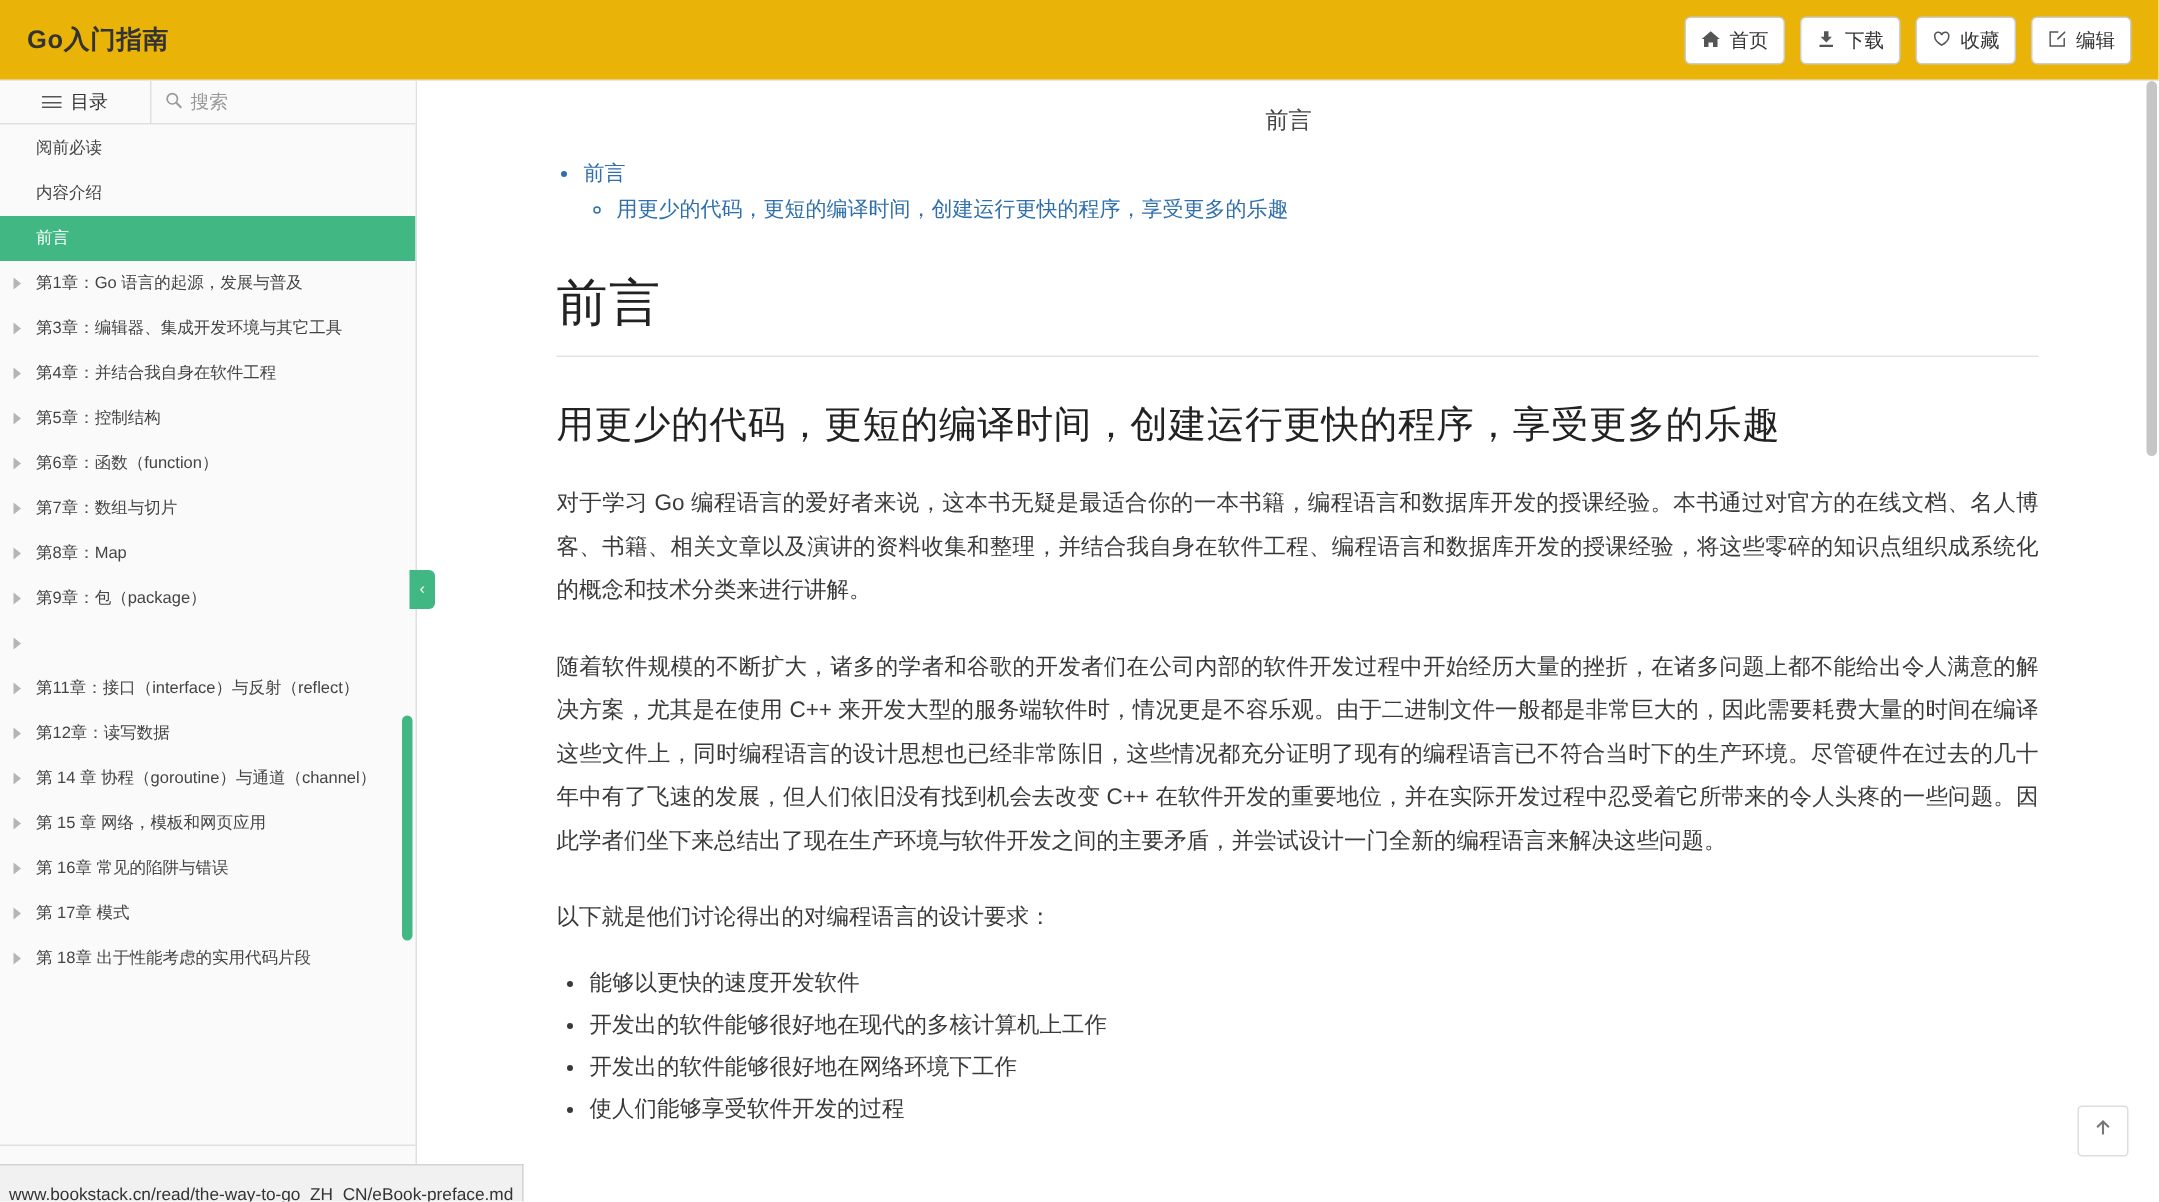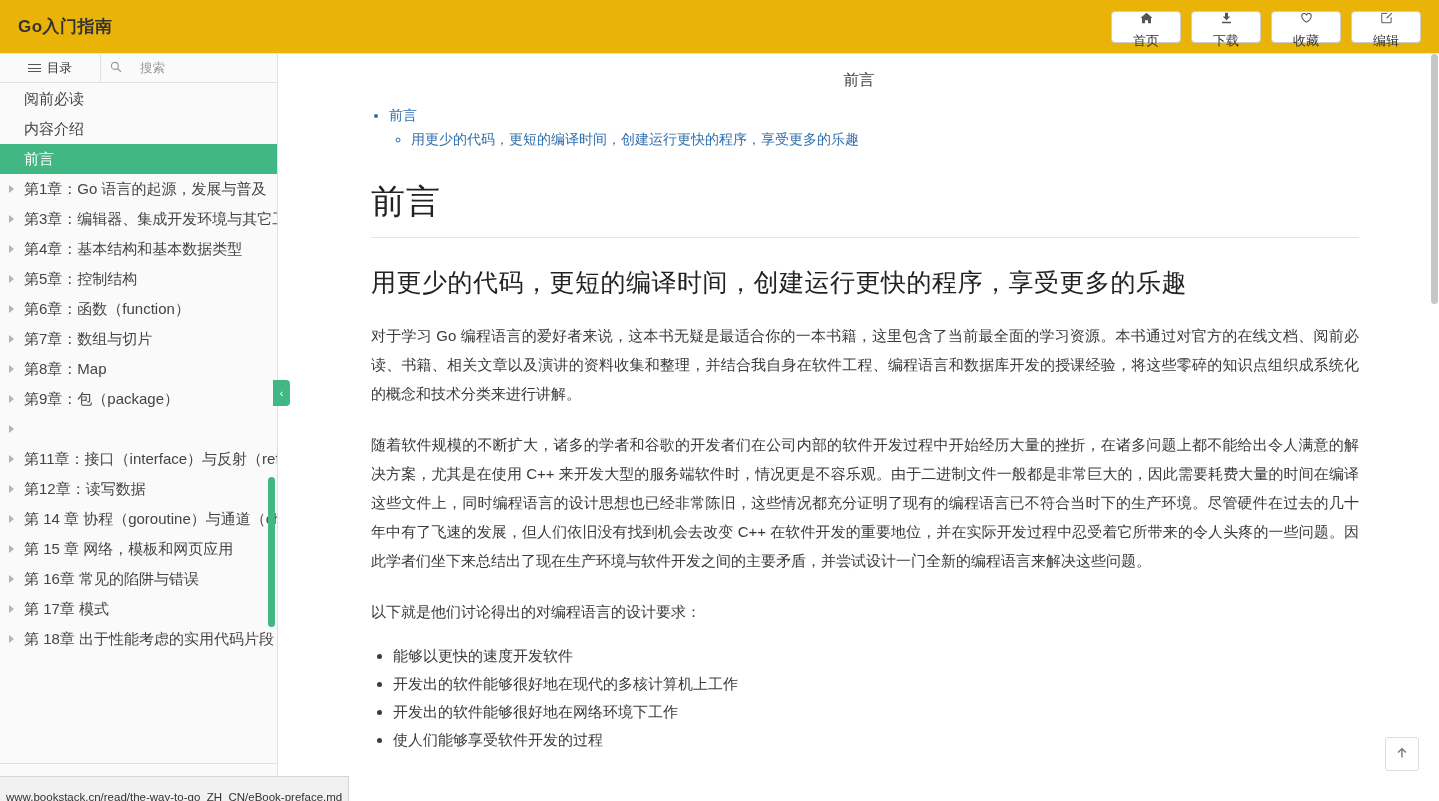--- a/index.html
+++ b/index.html
@@ -22,26 +22,25 @@
   }
   .book-title {
     font-size: 17px; font-weight: bold; color: #333;
     letter-spacing: .5px;
   }
   .topbar-actions {
     margin-left: auto; display: flex; align-items: center; gap: 10px;
   }
   .btn {
     display: inline-flex; align-items: center; gap: 6px;
-    height: 32px; padding: 0 21px;
+    height: 32px; padding: 0 10px;
     border: 1px solid #ccc; border-radius: 4px;
     background: #fff; color: #333;
     font-size: 13px; cursor: pointer;
     white-space: nowrap;
-    flex-direction: column;
   }
   .btn .gl { font-size: 12px; color: #555; line-height: 1; }
 
   
   .sidebar {
     position: absolute; top: 54px; left: 0;
     width: 278px; bottom: 0;
     background: #fafafa;
     border-right: 1px solid #e0e0e0;
     display: flex; flex-direction: column;
@@ -57,39 +56,39 @@
     display: flex; align-items: center; gap: 6px;
     padding: 0 28px; font-size: 12.5px; color: #333;
     border-right: 1px solid #e0e0e0;
     cursor: pointer; white-space: nowrap;
   }
   .hamburger { display: inline-block; width: 13px; }
   .hamburger i {
     display: block; height: 1px; background: #555; margin: 2.5px 0;
   }
   .sb-search {
-    flex: 1; display: flex; align-items: center; gap: 16px;
+    flex: 1; display: flex; align-items: center; gap: 3px;
     padding: 0 9px; color: #999; font-size: 12.5px; justify-content: space-between;
   }
   .sb-search svg { flex: 0 0 auto; }
   .sb-search input {
     border: 0; background: transparent; outline: none;
     font-size: 12.5px; color: #555; width: 100%;
     font-family: "Liberation Sans", sans-serif;
   }
   .sb-search input::placeholder { color: #999; }
 
   .toc-list {
     flex: 1 1 auto; overflow: hidden; position: relative;
     padding-top: 1px;
   }
   .toc-item {
     display: flex; align-items: flex-start;
     height: 30px; line-height: 30px;
-    font-size: 15px; color: #444;
+    font-size: 11px; color: #444;
     padding-left: 24px; padding-right: 6px;
     cursor: pointer;
     white-space: nowrap; overflow: hidden;
     position: relative;
   }
   .toc-item.active { background: #41b883; color: #fff; }
   .toc-item .caret {
     position: absolute; left: 9px; top: 50%;
     width: 0; height: 0; margin-top: -4px;
     border-left: 5px solid #b5b5b5;
@@ -282,21 +281,21 @@
     <div class="toc-item">
       <span class="caret"></span>
       <span>第1章：Go 语言的起源，发展与普及</span>
     </div>
     <div class="toc-item">
       <span class="caret"></span>
       <span>第3章：编辑器、集成开发环境与其它工具</span>
     </div>
     <div class="toc-item">
       <span class="caret"></span>
-      <span>第4章：基本结构和基本数据类型</span>
+      <span>第4章：并结合我自身在软件工程</span>
     </div>
     <div class="toc-item">
       <span class="caret"></span>
       <span>第5章：控制结构</span>
     </div>
     <div class="toc-item">
       <span class="caret"></span>
       <span>第6章：函数（function）</span>
     </div>
     <div class="toc-item">
@@ -368,21 +367,21 @@
           <li>
             <a href="#">用更少的代码，更短的编译时间，创建运行更快的程序，享受更多的乐趣</a>
           </li>
         </ul>
       </li>
     </ul>
 
     <h1 class="doc-h1">前言</h1>
     <h2 class="doc-h2">用更少的代码，更短的编译时间，创建运行更快的程序，享受更多的乐趣</h2>
 
-    <p class="doc-p">对于学习 Go 编程语言的爱好者来说，这本书无疑是最适合你的一本书籍，这里包含了当前最全面的学习资源。本书通过对官方的在线文档、阅前必读、书籍、相关文章以及演讲的资料收集和整理，并结合我自身在软件工程、编程语言和数据库开发的授课经验，将这些零碎的知识点组织成系统化的概念和技术分类来进行讲解。</p>
+    <p class="doc-p">对于学习 Go 编程语言的爱好者来说，这本书无疑是最适合你的一本书籍，编程语言和数据库开发的授课经验。本书通过对官方的在线文档、名人博客、书籍、相关文章以及演讲的资料收集和整理，并结合我自身在软件工程、编程语言和数据库开发的授课经验，将这些零碎的知识点组织成系统化的概念和技术分类来进行讲解。</p>
     <p class="doc-p">随着软件规模的不断扩大，诸多的学者和谷歌的开发者们在公司内部的软件开发过程中开始经历大量的挫折，在诸多问题上都不能给出令人满意的解决方案，尤其是在使用 C++ 来开发大型的服务端软件时，情况更是不容乐观。由于二进制文件一般都是非常巨大的，因此需要耗费大量的时间在编译这些文件上，同时编程语言的设计思想也已经非常陈旧，这些情况都充分证明了现有的编程语言已不符合当时下的生产环境。尽管硬件在过去的几十年中有了飞速的发展，但人们依旧没有找到机会去改变 C++ 在软件开发的重要地位，并在实际开发过程中忍受着它所带来的令人头疼的一些问题。因此学者们坐下来总结出了现在生产环境与软件开发之间的主要矛盾，并尝试设计一门全新的编程语言来解决这些问题。</p>
     <p class="doc-p">以下就是他们讨论得出的对编程语言的设计要求：</p>
 
     <ul class="doc-ul">
       <li>能够以更快的速度开发软件</li>
       <li>开发出的软件能够很好地在现代的多核计算机上工作</li>
       <li>开发出的软件能够很好地在网络环境下工作</li>
       <li>使人们能够享受软件开发的过程</li>
     </ul>
   </div>

